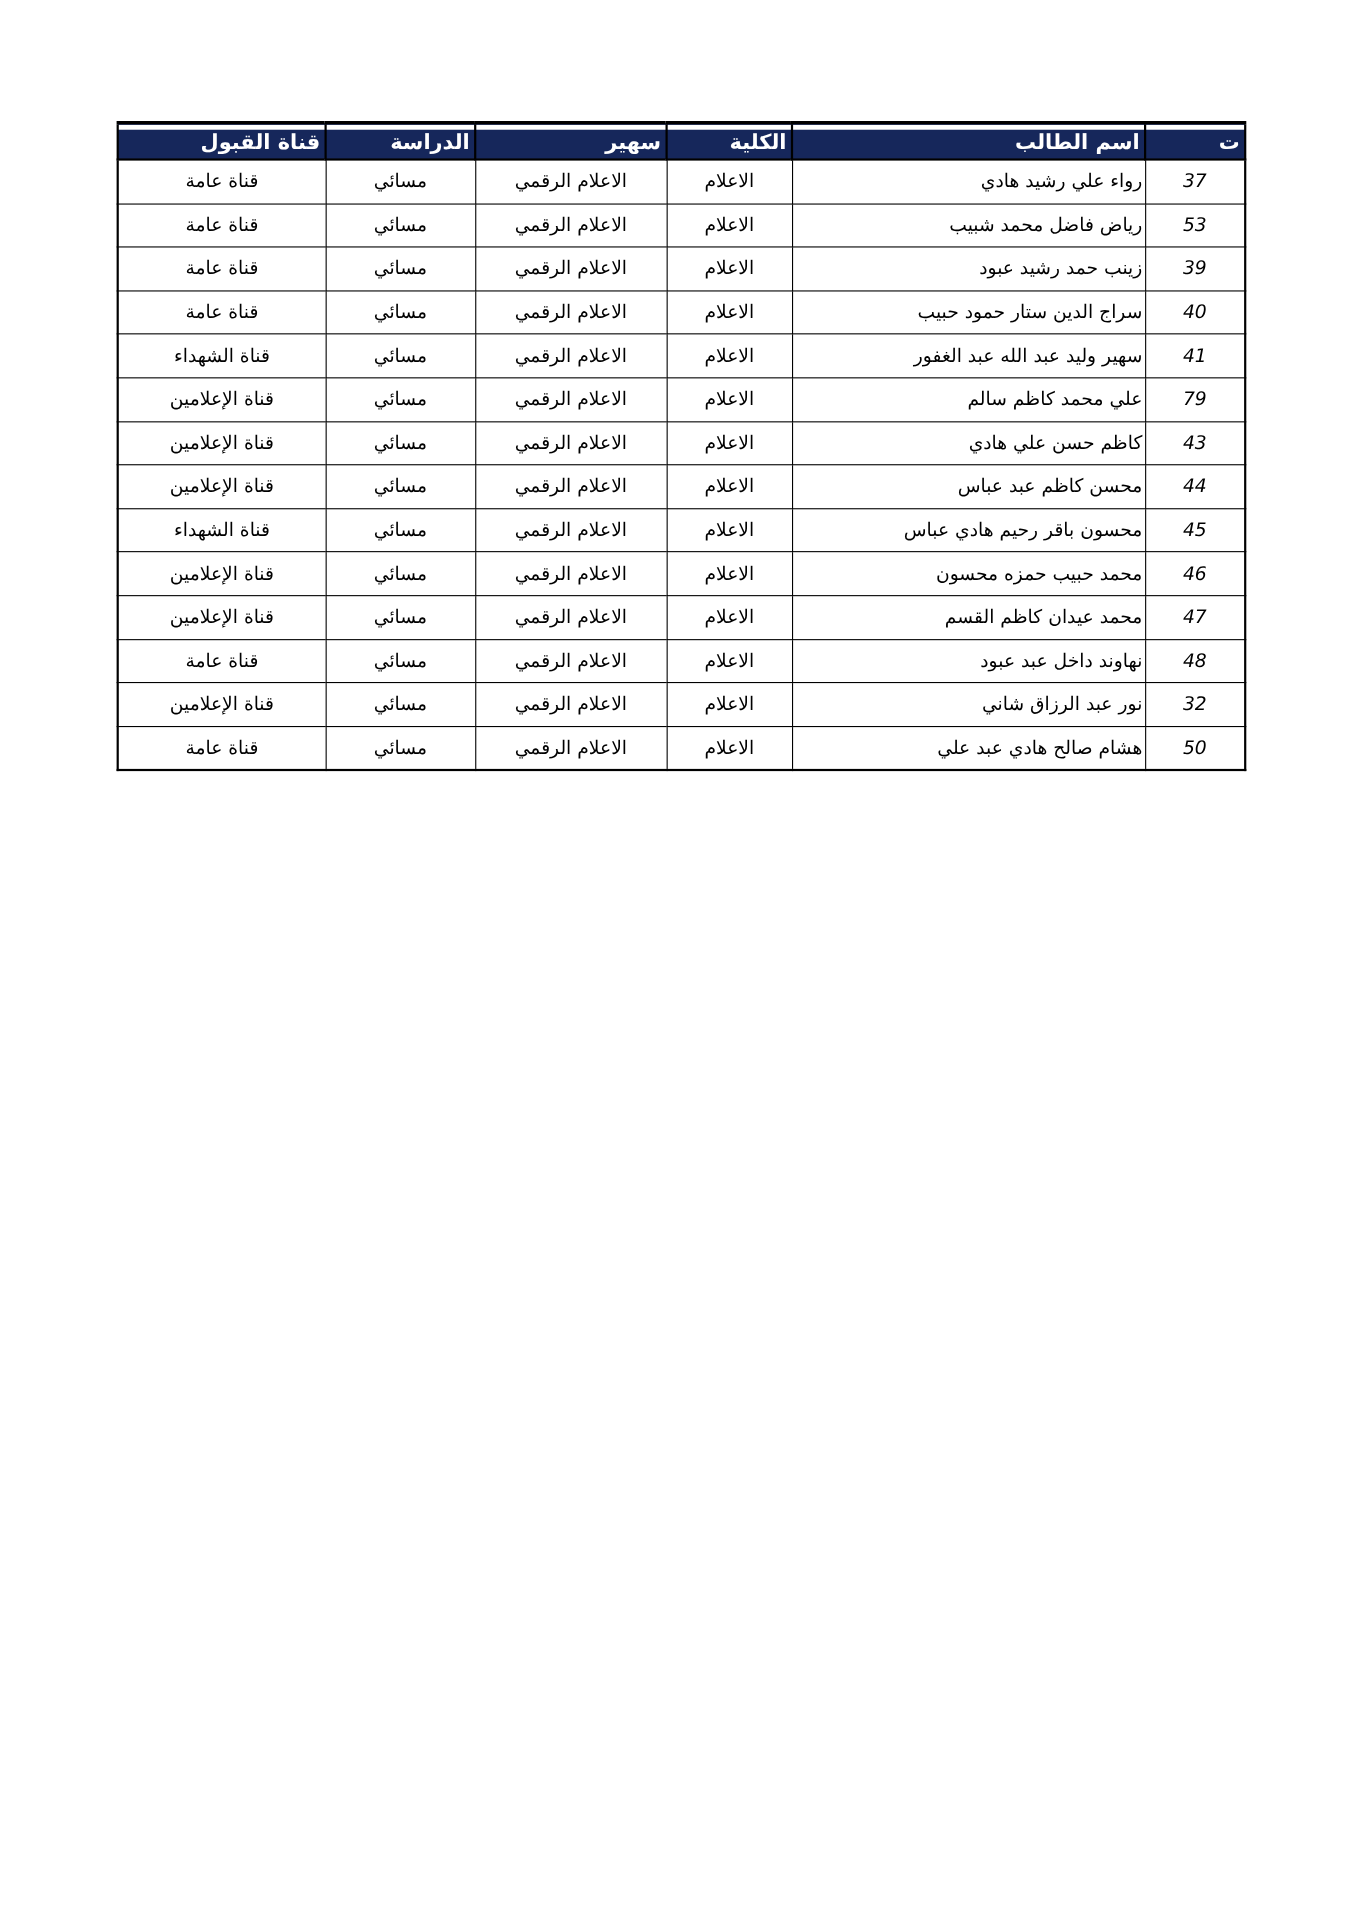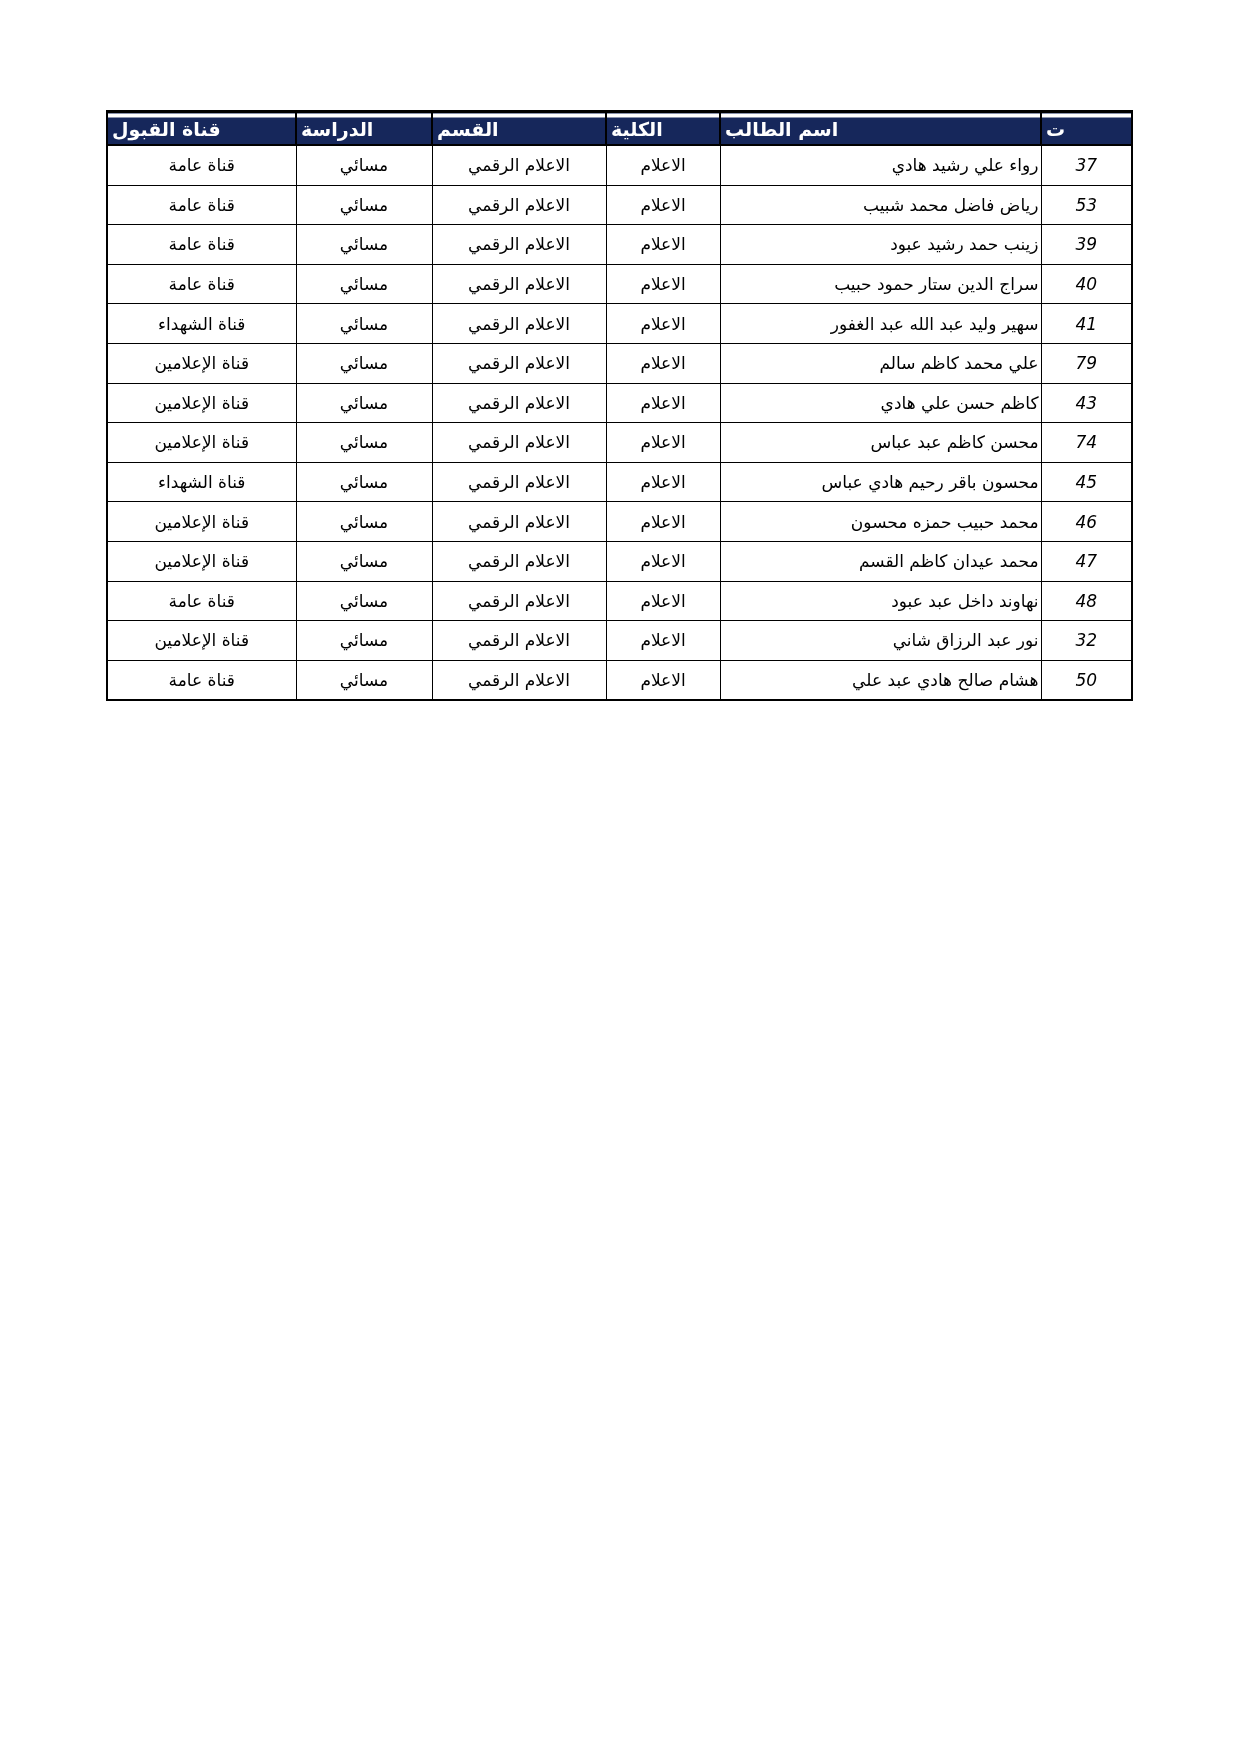--- a/index.html
+++ b/index.html
@@ -32,21 +32,21 @@
   table.students col.c-study   { width: 136px; }
   table.students col.c-channel { width: 189px; }
 
   table.students th {
     border: 2px solid #000000;
     border-top: 3px solid #000000;
     height: 31px;
     color: #ffffff;
     font-size: 19px;
     font-weight: bold;
-    text-align: left;
+    text-align: right;
     vertical-align: middle;
     padding: 0 4px;
     
     background: linear-gradient(to bottom, #ffffff 0px, #ffffff 4px, #16275b 4px, #16275b 100%);
   }
   table.students td {
     border: 1.5px solid #000000;
     height: 38.6px;
     color: #000000;
     font-size: 17px;
@@ -81,21 +81,21 @@
       <col class="c-college">
       <col class="c-dept">
       <col class="c-study">
       <col class="c-channel">
     </colgroup>
     <thead>
       <tr>
           <th>ت</th>
           <th>اسم الطالب</th>
           <th>الكلية</th>
-          <th>القسم</th>
+          <th>سهير</th>
           <th>الدراسة</th>
           <th>قناة القبول</th>
         </tr>
     </thead>
     <tbody>
         <tr>
           <td class="cell-num">37</td>
           <td class="cell-name">رواء علي رشيد هادي</td>
           <td class="cell-college">الاعلام</td>
           <td class="cell-dept">الاعلام الرقمي</td>
@@ -144,21 +144,21 @@
         </tr>
         <tr>
           <td class="cell-num">43</td>
           <td class="cell-name">كاظم حسن علي هادي</td>
           <td class="cell-college">الاعلام</td>
           <td class="cell-dept">الاعلام الرقمي</td>
           <td class="cell-study">مسائي</td>
           <td class="cell-channel">قناة الإعلامين</td>
         </tr>
         <tr>
-          <td class="cell-num">74</td>
+          <td class="cell-num">44</td>
           <td class="cell-name">محسن كاظم عبد عباس</td>
           <td class="cell-college">الاعلام</td>
           <td class="cell-dept">الاعلام الرقمي</td>
           <td class="cell-study">مسائي</td>
           <td class="cell-channel">قناة الإعلامين</td>
         </tr>
         <tr>
           <td class="cell-num">45</td>
           <td class="cell-name">محسون باقر رحيم هادي عباس</td>
           <td class="cell-college">الاعلام</td>

